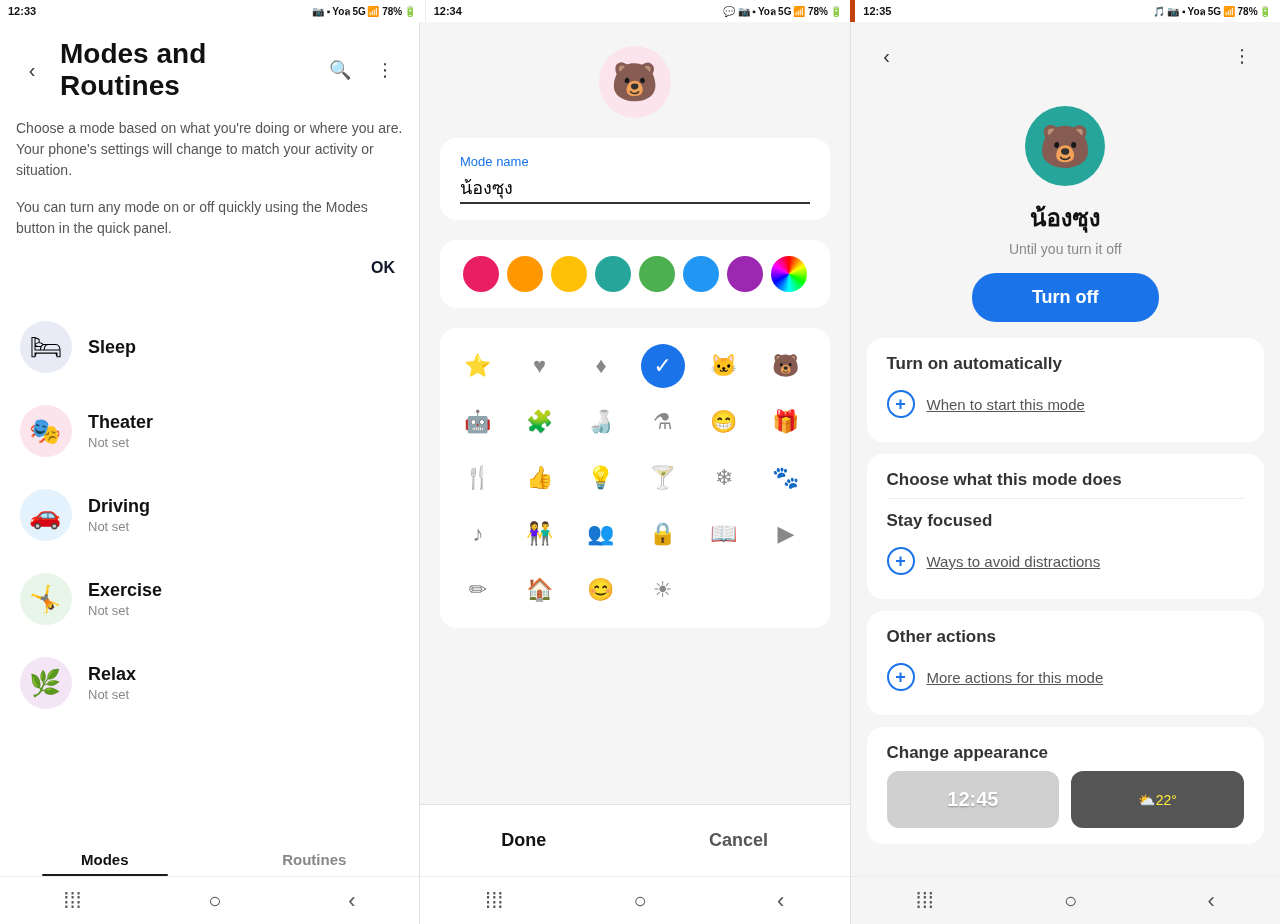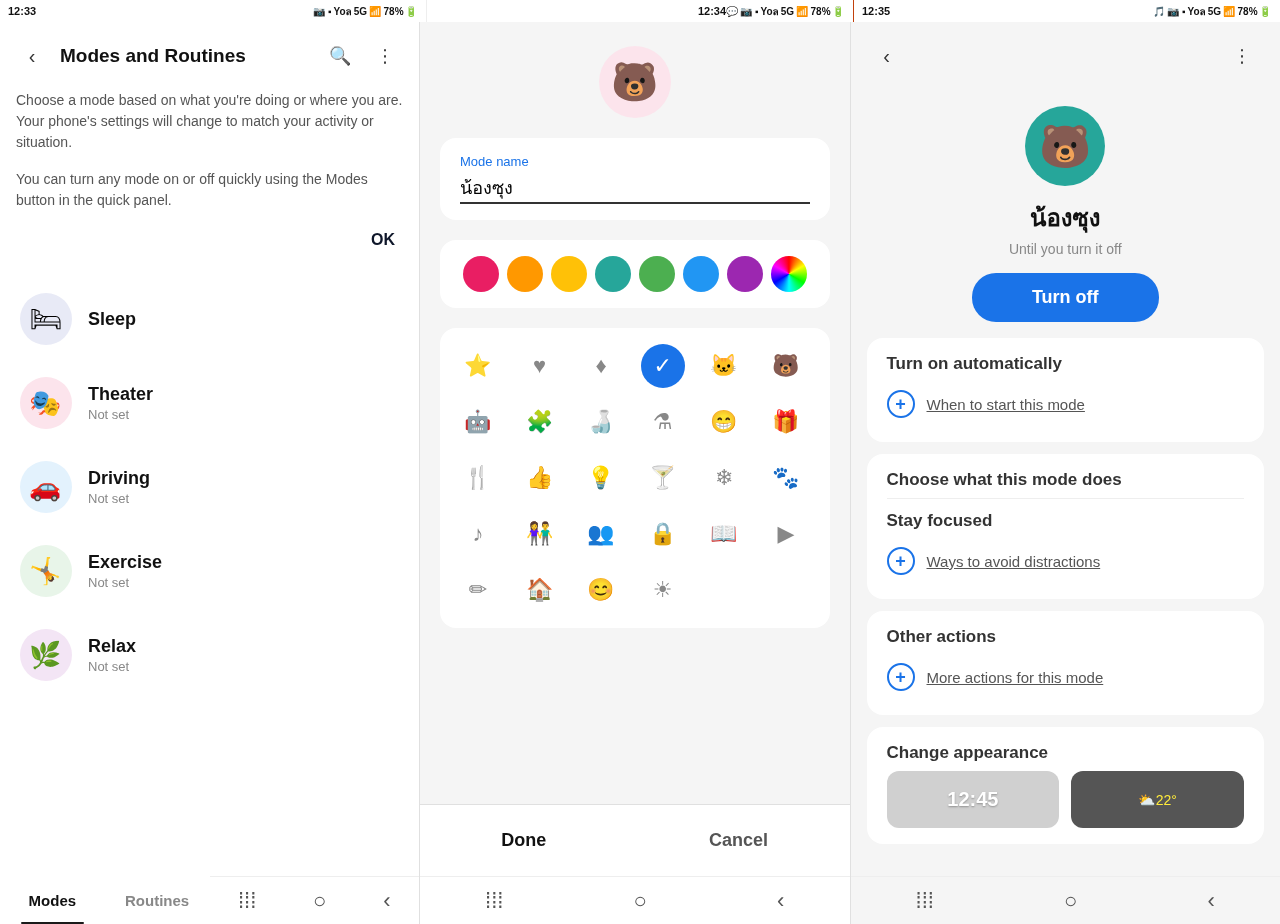--- a/index.html
+++ b/index.html
@@ -23,21 +23,21 @@
       flex: 1;
       display: flex;
       align-items: center;
       justify-content: space-between;
       padding: 3px 8px;
       font-size: 11px;
       font-weight: 600;
       color: #111;
       background: white;
     }
-    .status-bar:nth-child(2) { border-left: 1px solid #eee; border-right: 1px solid #c2410c; justify-content: flex-end; }
+    .status-bar:nth-child(2) { border-left: 1px solid #eee; border-right: 5px solid #c2410c; }
     .status-icons { display: flex; align-items: center; gap: 2px; font-size: 10px; }
 
     
     .panels {
       display: flex;
       flex: 1;
       overflow: hidden;
     }
 
     
@@ -53,21 +53,21 @@
       align-items: center;
       padding: 16px 16px 8px;
       gap: 12px;
     }
     .back-btn {
       width: 32px; height: 32px;
       display: flex; align-items: center; justify-content: center;
       cursor: pointer; font-size: 20px; color: #333;
     }
     .panel1-title {
-      font-size: 19px;
+      font-size: 28px;
       font-weight: 700;
       color: #111;
       flex: 1;
     }
     .header-icons {
       display: flex; gap: 8px;
     }
     .icon-btn {
       width: 36px; height: 36px;
       display: flex; align-items: center; justify-content: center;
@@ -471,21 +471,21 @@
       </div>
       <div class="mode-item">
         <div class="mode-icon relax">🌿</div>
         <div class="mode-info">
           <span class="mode-name">Relax</span>
           <span class="mode-sub">Not set</span>
         </div>
       </div>
     </div>
 
-    <div style="display:flex; flex-direction:row;">
+    <div style="display:flex; flex-direction:column;">
       <div class="modes-tabs">
         <div class="modes-tab active">Modes</div>
         <div class="modes-tab">Routines</div>
       </div>
       <div class="bottom-bar" style="height:48px; border-top:1px solid #eee;">
         <span class="nav-icon">⁞⁞⁞</span>
         <span class="nav-icon">○</span>
         <span class="nav-icon">‹</span>
       </div>
     </div>

